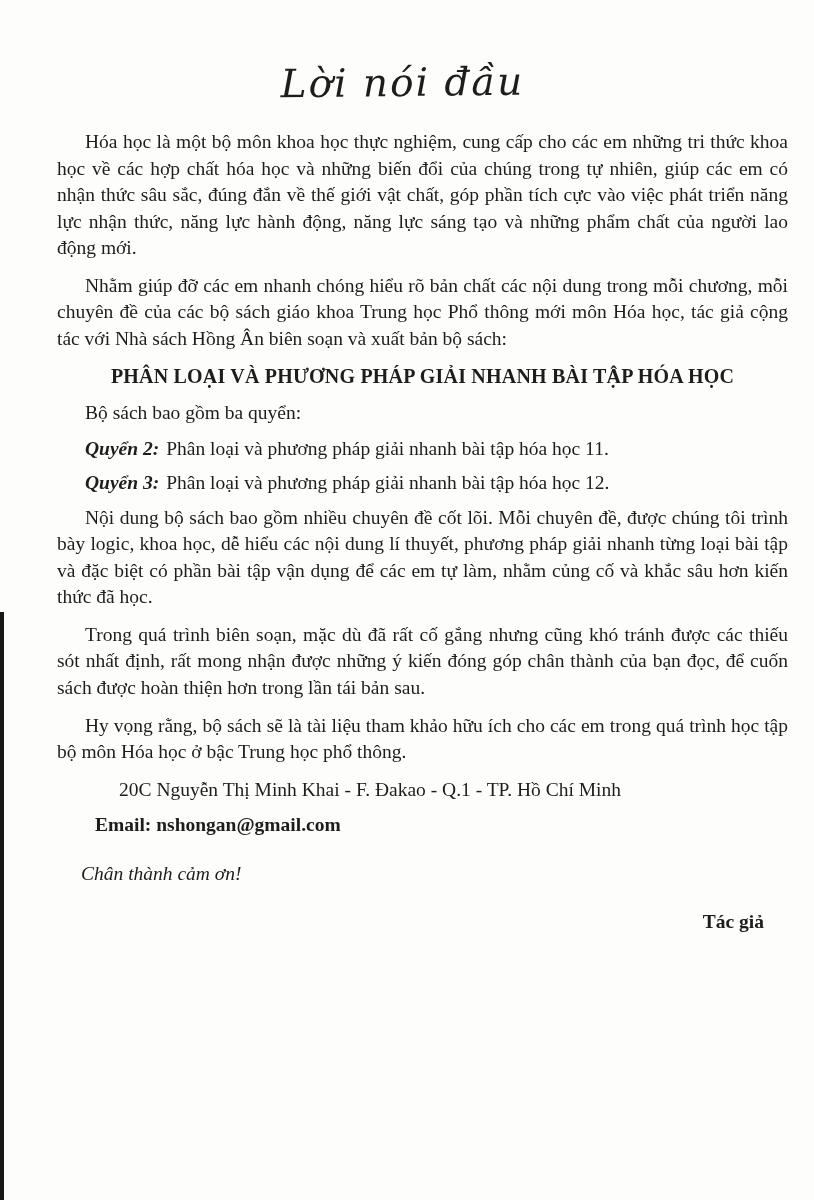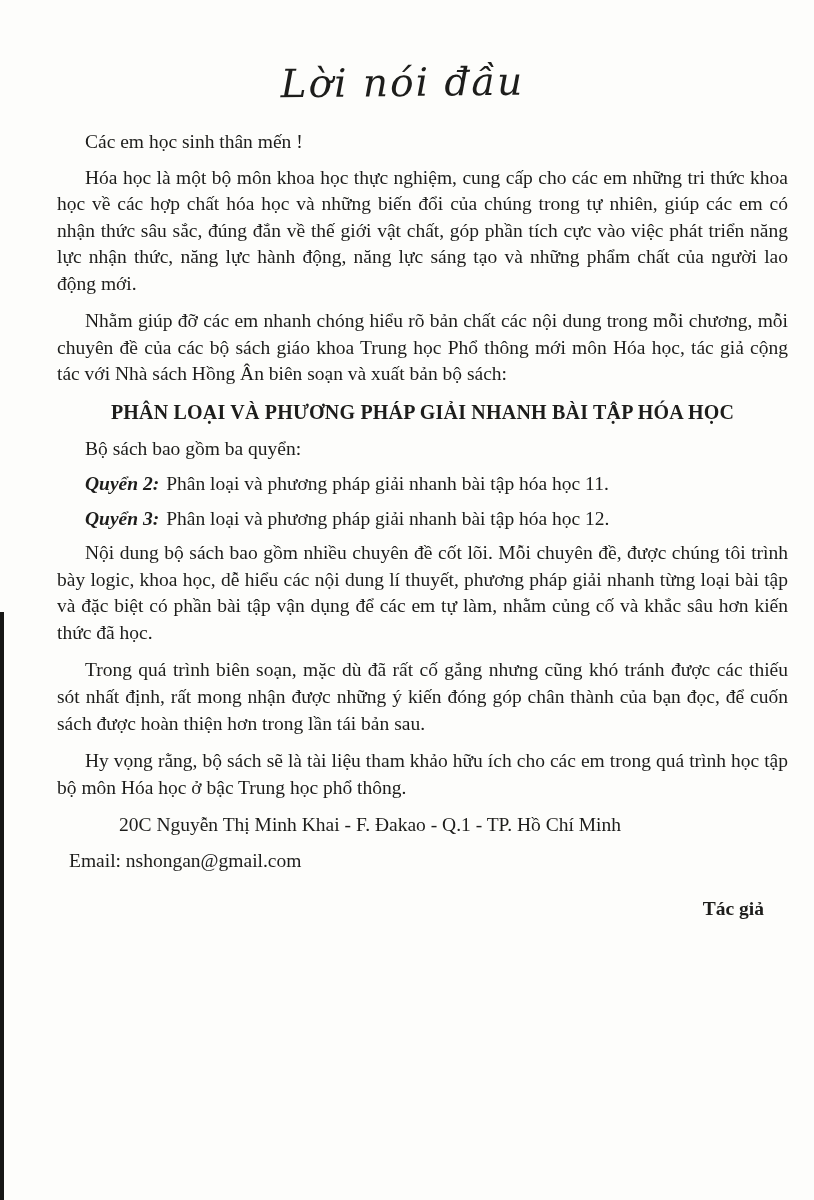--- a/index.html
+++ b/index.html
@@ -66,22 +66,23 @@
   .contact-line {
     text-indent:28px;
     margin:4px 0 11px 0;
   }
   .publisher { font-weight:bold; }
   .address {
     margin-left:62px;
     margin-bottom:9px;
   }
   .email {
-    margin-left:12px;
+    margin-left:38px;
     margin-bottom:22px;
+    font-weight:bold;
   }
   .thanks {
     font-style:italic;
     margin-left:24px;
     margin-bottom:22px;
   }
   .author {
     text-align:right;
     font-weight:bold;
     padding-right:24px;
@@ -89,21 +90,20 @@
 </style>
 </head>
 <body>
 
 <div class="page">
 
   <div class="scan-edge"></div>
 
   <h1 class="title">Lời nói đầu</h1>
 
-  <p class="greeting">Các em học sinh thân mến !</p>
 
 
   <p class="para">Hóa học là một bộ môn khoa học thực nghiệm, cung cấp cho các em những tri thức khoa học về các hợp chất hóa học và những biến đổi của chúng trong tự nhiên, giúp các em có nhận thức sâu sắc, đúng đắn về thế giới vật chất, góp phần tích cực vào việc phát triển năng lực nhận thức, năng lực hành động, năng lực sáng tạo và những phẩm chất của người lao động mới.</p>
 
   <p class="para">Nhằm giúp đỡ các em nhanh chóng hiểu rõ bản chất các nội dung trong mỗi chương, mỗi chuyên đề của các bộ sách giáo khoa Trung học Phổ thông mới môn Hóa học, tác giả cộng tác với Nhà sách Hồng Ân biên soạn và xuất bản bộ sách:</p>
 
   <p class="book-title">PHÂN LOẠI VÀ PHƯƠNG PHÁP GIẢI NHANH BÀI TẬP HÓA HỌC</p>
 
   <p class="series-intro">Bộ sách bao gồm ba quyển:</p>
 
@@ -118,16 +118,17 @@
 
   <p class="para">Trong quá trình biên soạn, mặc dù đã rất cố gắng nhưng cũng khó tránh được các thiếu sót nhất định, rất mong nhận được những ý kiến đóng góp chân thành của bạn đọc, để cuốn sách được hoàn thiện hơn trong lần tái bản sau.</p>
 
   <p class="para">Hy vọng rằng, bộ sách sẽ là tài liệu tham khảo hữu ích cho các em trong quá trình học tập bộ môn Hóa học ở bậc Trung học phổ thông.</p>
 
 
   <p class="address">20C Nguyễn Thị Minh Khai - F. Đakao - Q.1 - TP. Hồ Chí Minh</p>
 
   <p class="email">Email: nshongan@gmail.com</p>
 
+  <p class="thanks">Chân thành cảm ơn!</p>
 
   <p class="author">Tác giả</p>
 
 </div>
 
 </body></html>

